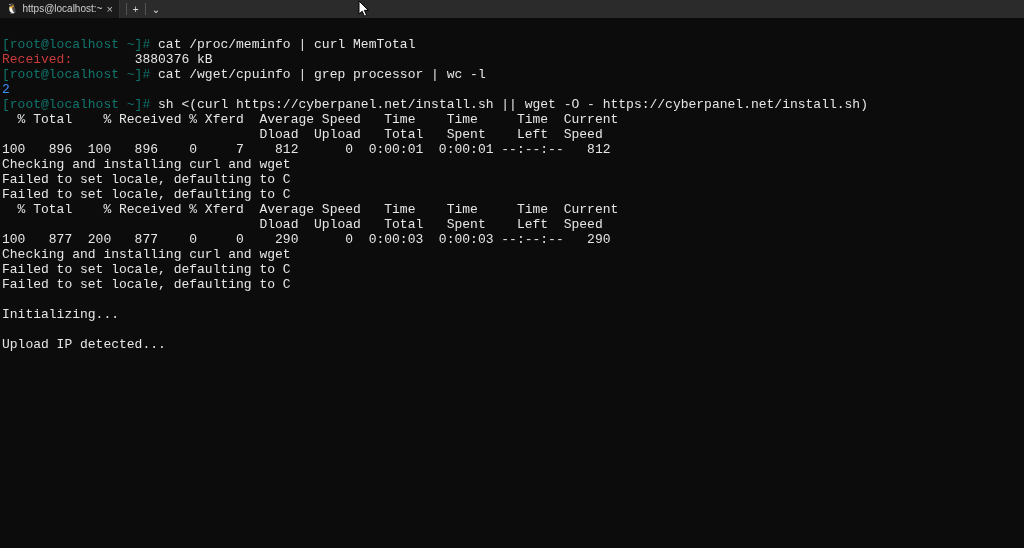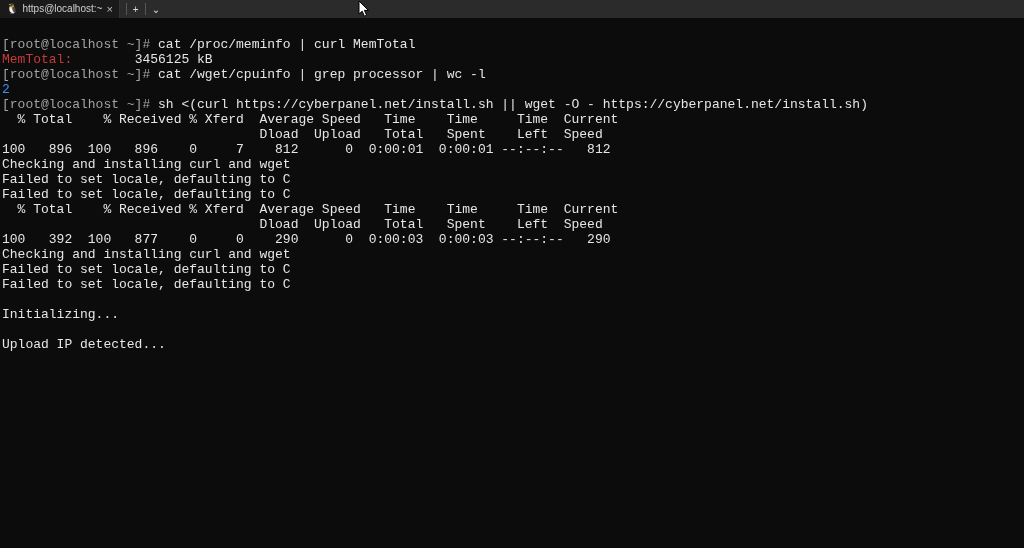--- a/index.html
+++ b/index.html
@@ -61,21 +61,21 @@
   .tabbar .plus, .tabbar .chev {
     cursor: pointer;
   }
 
   
   .term {
     padding: 4px 4px 4px 2px;
     white-space: pre;
     line-height: 15px;
   }
-  .prompt { color: #a3a3a3; }
+  .prompt { color: #0f766e; }
   .red { color: #c73a3a; }
   .blue { color: #3d8ffb; }
 
   
   .cursor {
     position: absolute;
     pointer-events: none;
   }
   .cursor svg { display: block; }
 </style>
@@ -91,33 +91,33 @@
   <div class="tabctl">
     <span class="sep"></span>
     <span class="plus">+</span>
     <span class="sep"></span>
     <span class="chev">⌄</span>
   </div>
 </div>
 
 <div class="term">
 <span class="prompt">[root@localhost ~]# </span><span>cat /proc/meminfo | curl MemTotal</span>
-<span class="red">MemTotal:</span><span>        </span><span>3456125 kB</span>
+<span class="red">Received:</span><span>        </span><span>3880376 kB</span>
 <span class="prompt">[root@localhost ~]# </span><span>cat /wget/cpuinfo | grep processor | wc -l</span>
 <span class="blue">2</span>
 <span class="prompt">[root@localhost ~]# </span><span>sh &lt;(curl https://cyberpanel.net/install.sh || wget -O - https://cyberpanel.net/install.sh)</span>
 <span>  % Total    % Received % Xferd  Average Speed   Time    Time     Time  Current</span>
 <span>                                 Dload  Upload   Total   Spent    Left  Speed</span>
 <span>100   896  100   896    0     7    812      0  0:00:01  0:00:01 --:--:--   812</span>
 <span>Checking and installing curl and wget</span>
 <span>Failed to set locale, defaulting to C</span>
 <span>Failed to set locale, defaulting to C</span>
 <span>  % Total    % Received % Xferd  Average Speed   Time    Time     Time  Current</span>
 <span>                                 Dload  Upload   Total   Spent    Left  Speed</span>
-<span>100   392  100   877    0     0    290      0  0:00:03  0:00:03 --:--:--   290</span>
+<span>100   877  200   877    0     0    290      0  0:00:03  0:00:03 --:--:--   290</span>
 <span>Checking and installing curl and wget</span>
 <span>Failed to set locale, defaulting to C</span>
 <span>Failed to set locale, defaulting to C</span>
 <span></span>
 <span>Initializing...</span>
 <span></span>
 <span>Upload IP detected...</span>
 </div>
 
 <div class="cursor" id="mouse-cursor" style="left: 358px; top: 0px;">

